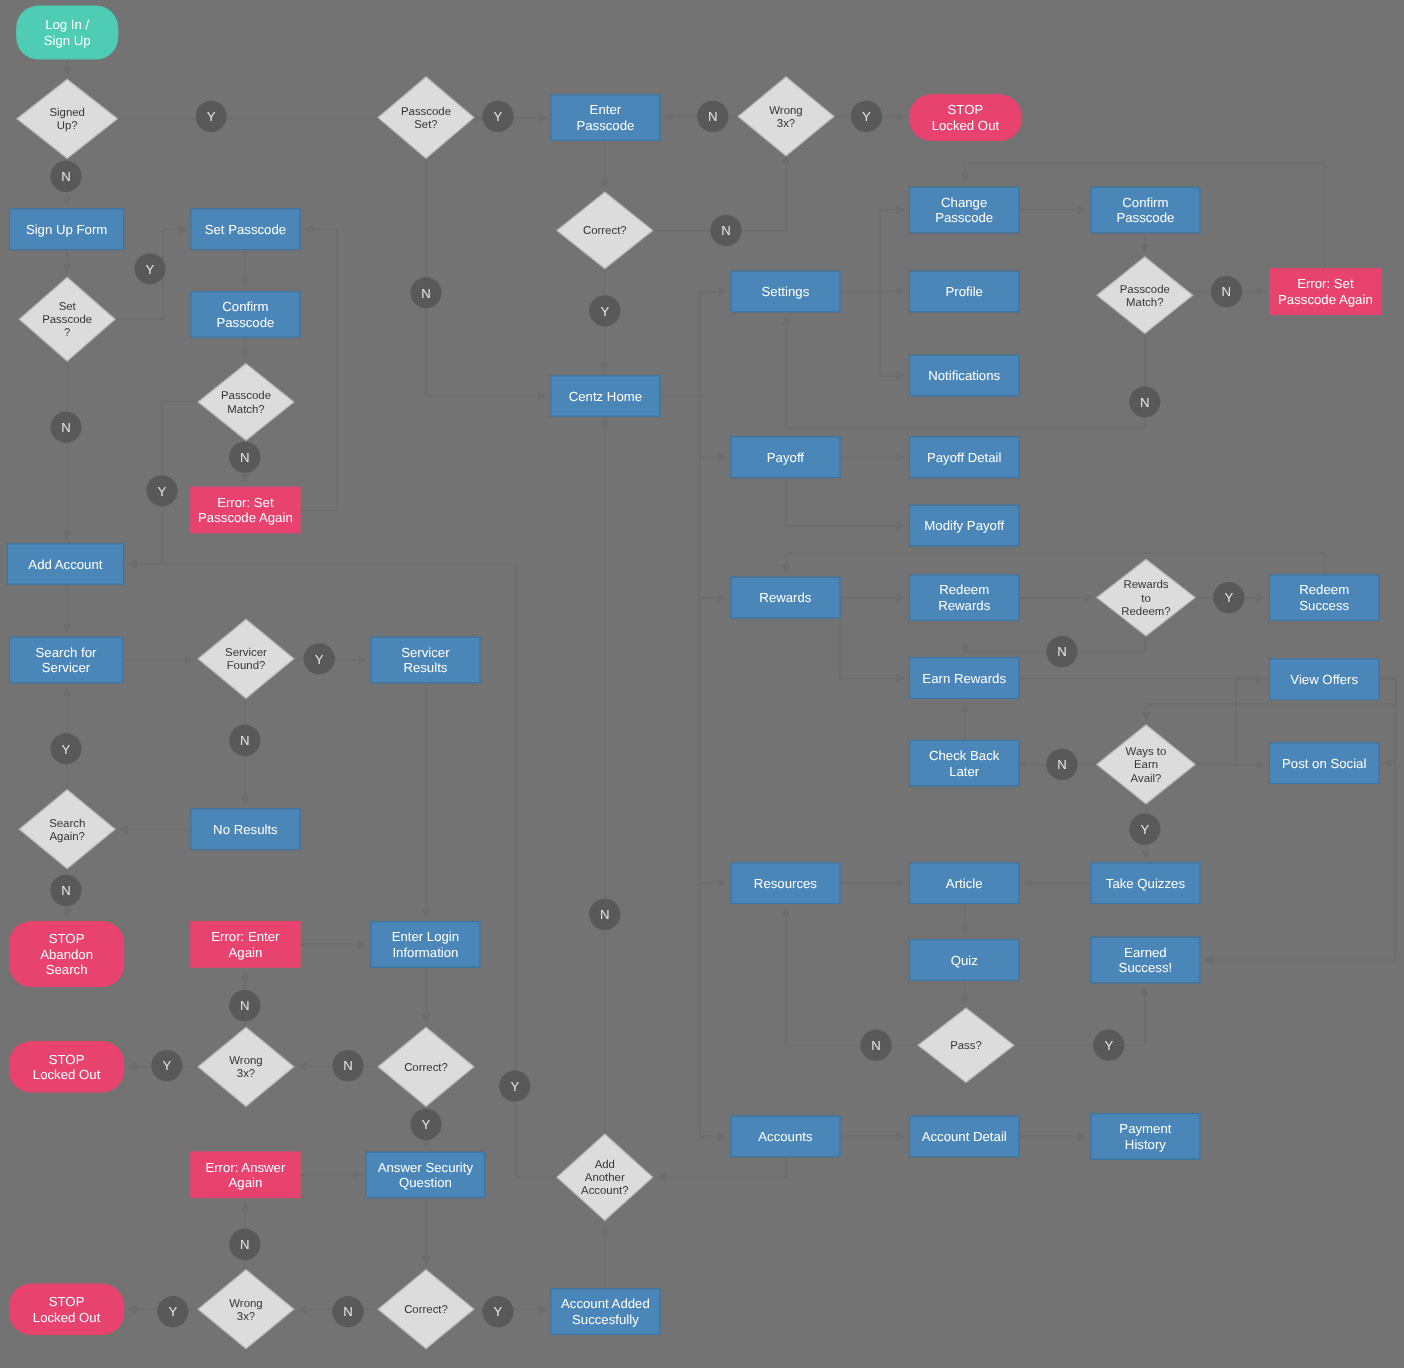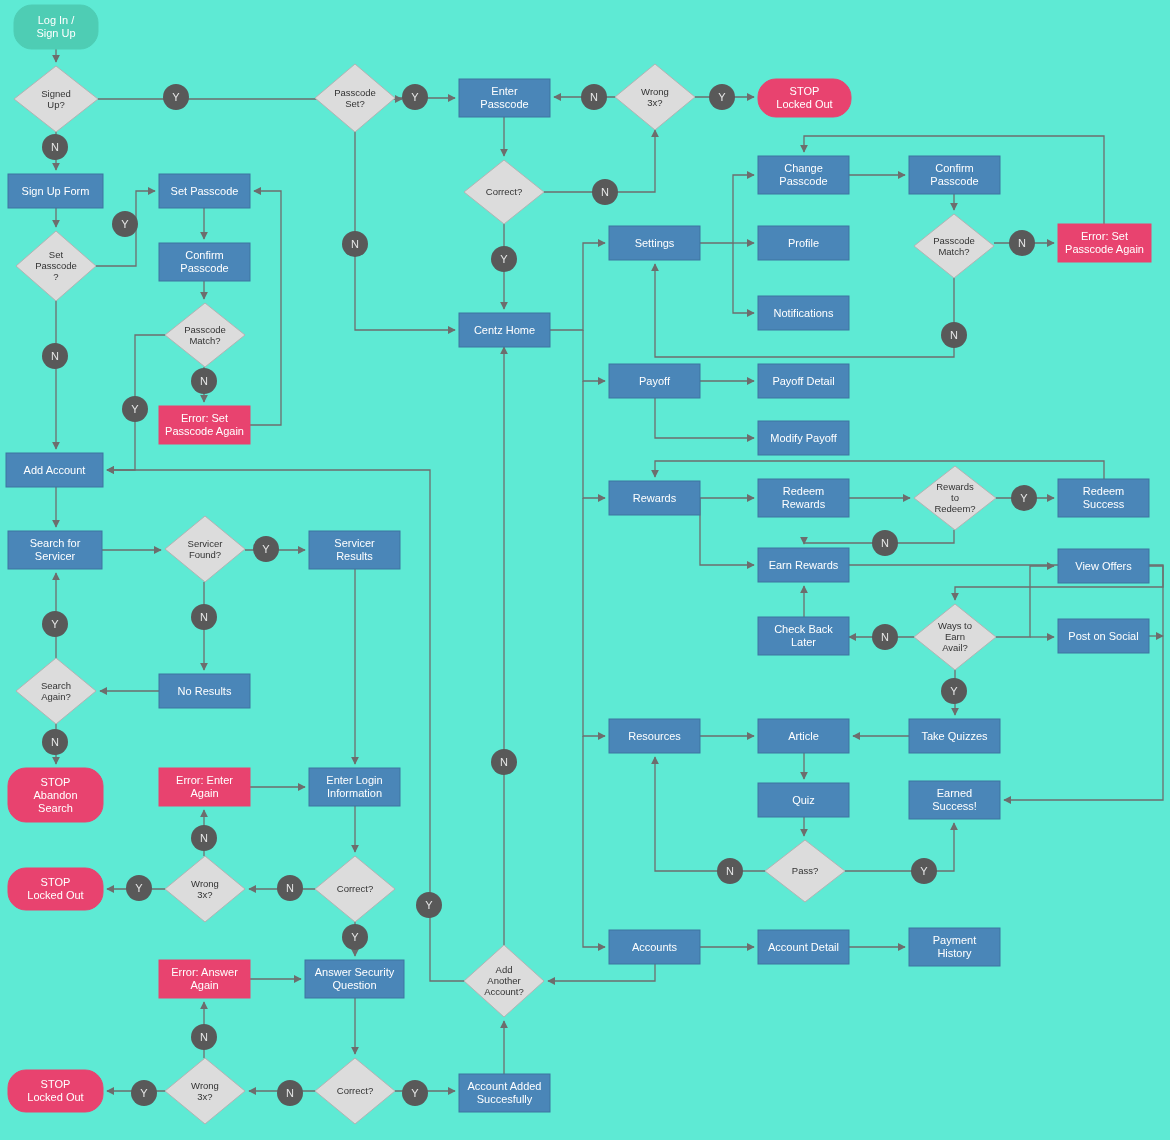--- a/index.html
+++ b/index.html
@@ -1,17 +1,17 @@
 <!DOCTYPE html>
 <html><head>
 <meta charset="utf-8">
 <style>
   html,body{margin:0;padding:0;background:#ffffff;}
   body{font-family:"Liberation Sans", sans-serif;}
-  #canvas{position:relative;width:1170px;height:1140px;background:#5eead4;overflow:hidden;}
+  #canvas{position:relative;width:1170px;height:1140px;background:#737373;overflow:hidden;}
   svg{position:absolute;top:0;left:0;width:1170px;height:1140px;}
   text{font-family:"Liberation Sans", sans-serif;}
 </style>
 </head>
 <body>
 
 <div id="canvas">
   <svg id="flow-svg" viewBox="0 0 1170 1140">
     <defs>
       <marker id="arrow" viewBox="0 0 10 10" refX="9" refY="5" markerWidth="6" markerHeight="6" orient="auto-start-reverse">

